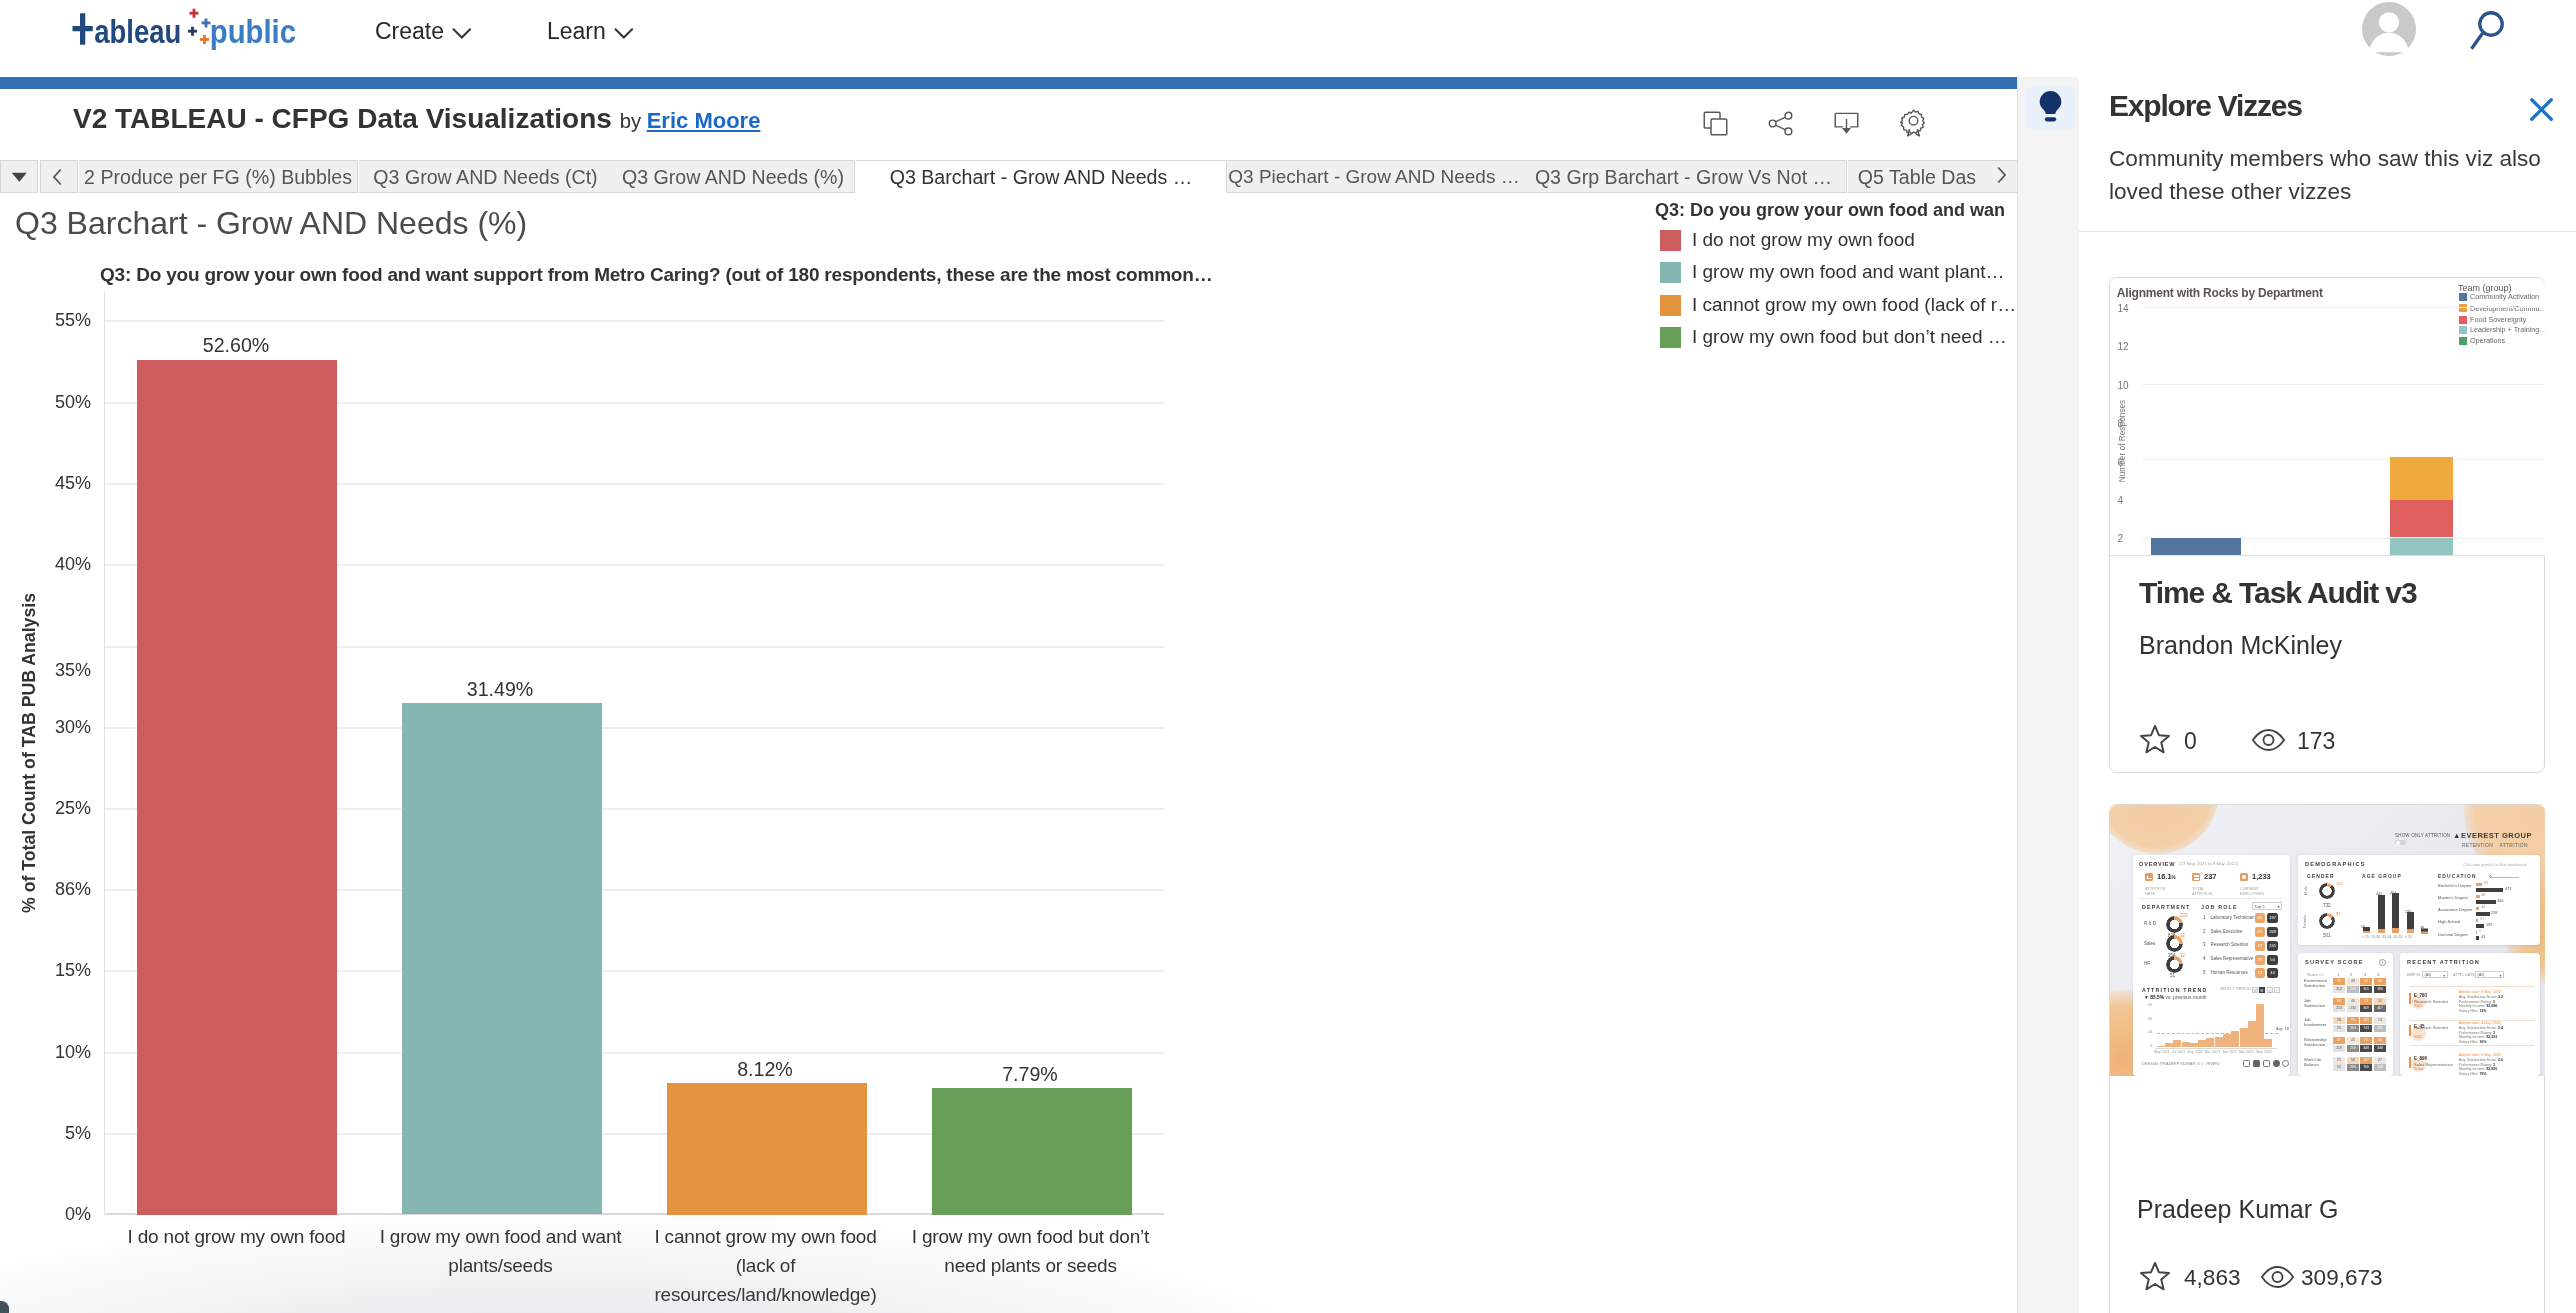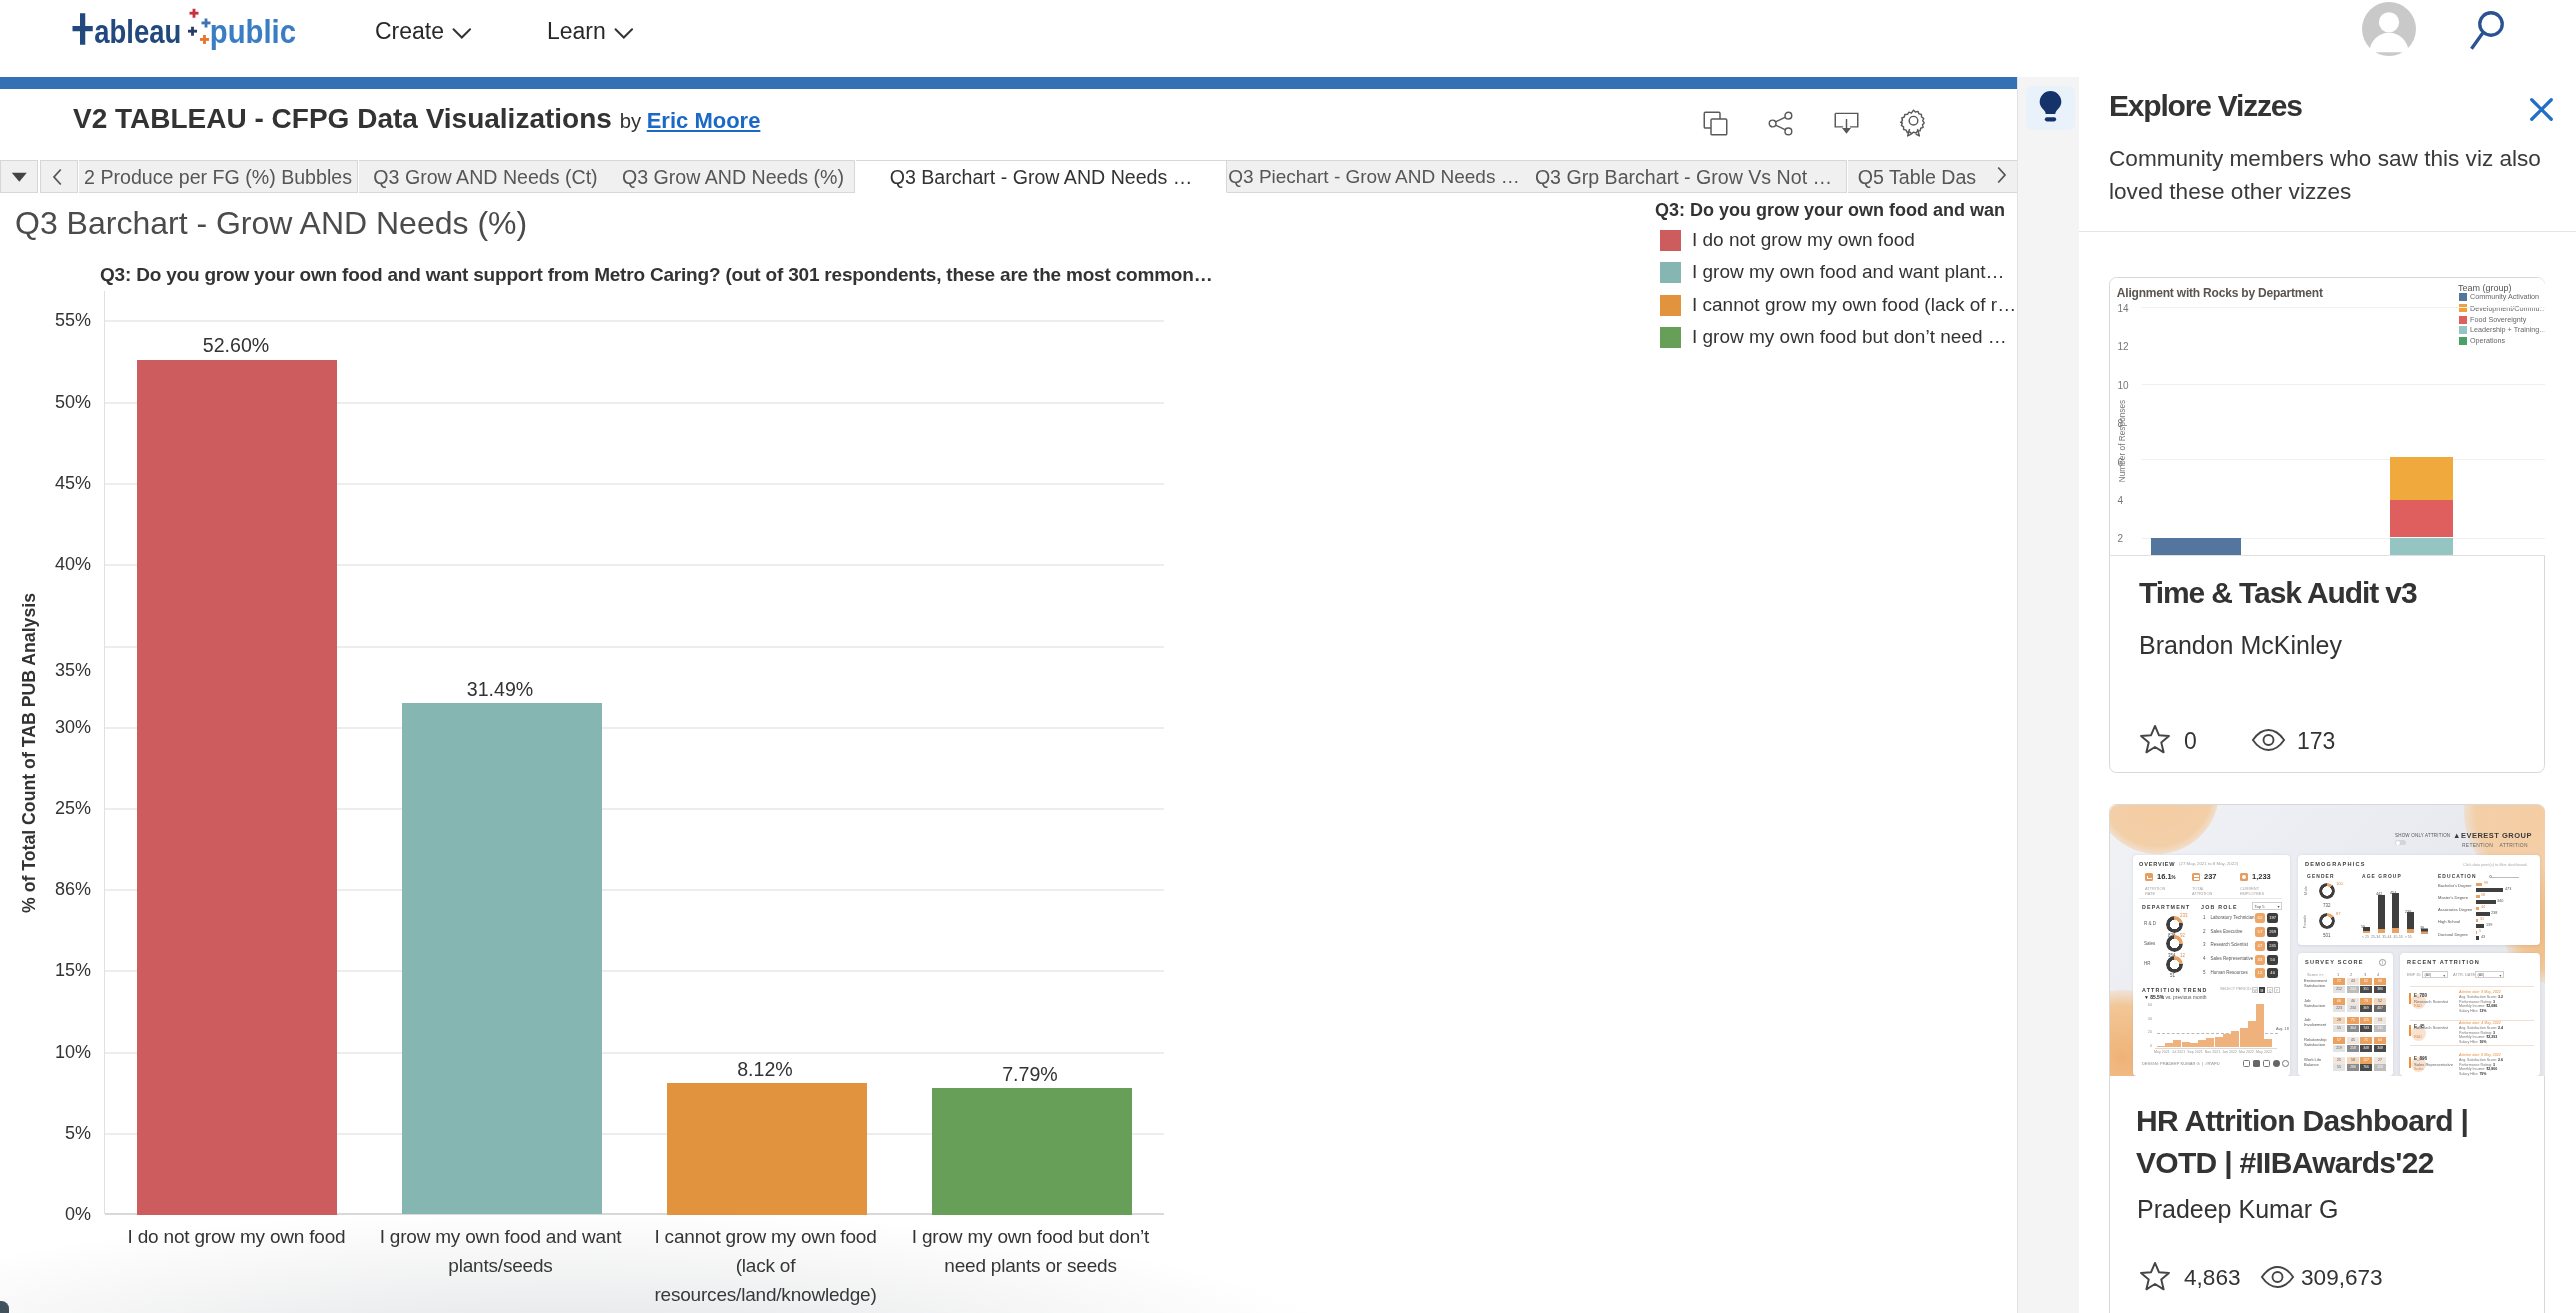--- a/index.html
+++ b/index.html
@@ -132,21 +132,21 @@
   <div class="tab active" style="left:856px;width:371px;">Q3 Barchart - Grow AND Needs …</div>
   <div class="tab" style="left:1227px;width:295px;font-size:19px;">Q3 Piechart - Grow AND Needs …</div>
   <div class="tab" style="left:1521px;width:326px;">Q3 Grp Barchart - Grow Vs Not …</div>
   <div class="tab" style="left:1848px;width:139px;">Q5 Table Das</div>
   <div class="tab" style="left:1986px;width:32px;"><svg width="12" height="18" viewBox="0 0 16 24" style="margin-top:3.8px;">
         <path d="M3 2 L12 12 L3 22" stroke="#555" stroke-width="2.4" fill="none"></path>
       </svg></div>
 </div>
 
 <div class="abs" style="left:15px;top:205px;font-size:32px;color:#4b4b4b;">Q3 Barchart - Grow AND Needs (%)</div>
-<div class="abs" style="left:100px;top:264px;width:1100px;text-align:left;font-size:19px;letter-spacing:-0.2px;font-weight:bold;color:#333;white-space:nowrap;">Q3: Do you grow your own food and want support from Metro Caring? (out of 301 respondents, these are the most common…</div>
+<div class="abs" style="left:100px;top:264px;width:1100px;text-align:left;font-size:19px;letter-spacing:-0.2px;font-weight:bold;color:#333;white-space:nowrap;">Q3: Do you grow your own food and want support from Metro Caring? (out of 180 respondents, these are the most common…</div>
 
 <div class="abs" style="left:1655px;top:200px;width:352px;overflow:hidden;font-size:18px;font-weight:bold;color:#333;white-space:nowrap;">Q3: Do you grow your own food and wan…</div>
 
 <div class="abs" style="left:1660px;top:230px;width:21px;height:21px;background:#cd5c5e;"></div>
 <div class="abs" style="left:1692px;top:229px;font-size:19px;color:#333;white-space:nowrap;">I do not grow my own food</div>
 <div class="abs" style="left:1660px;top:262px;width:21px;height:21px;background:#85b6b1;"></div>
 <div class="abs" style="left:1692px;top:261px;font-size:19px;color:#333;white-space:nowrap;">I grow my own food and want plant…</div>
 <div class="abs" style="left:1660px;top:295px;width:21px;height:21px;background:#e2933e;"></div>
 <div class="abs" style="left:1692px;top:294px;font-size:19px;color:#333;white-space:nowrap;">I cannot grow my own food (lack of r…</div>
 <div class="abs" style="left:1660px;top:327px;width:21px;height:21px;background:#689f58;"></div>
@@ -504,21 +504,20 @@
     <div class="abs" style="left:304px;top:230px;font-size:3.8px;color:#e08b4e;">R&amp;D</div>
     <div class="abs ra" style="left:349px;top:216px;"><span style="color:#e8913f;font-style:italic;">Attrition date: 4 May, 2022</span><br>Avg. Satisfaction Score: <b style="color:#333;">2.4</b><br>Performance Rating: <b style="color:#333;">3</b><br>Monthly Income: <b style="color:#333;">$2,293</b><br>Salary Hike: <b style="color:#333;">16%</b></div>
     <div class="abs" style="left:300px;top:240px;width:124px;height:0.8px;background:#f0e0d2;"></div>
     <div class="abs" style="left:301px;top:252px;width:15px;height:15px;border-radius:50%;background:#f7e3d0;"></div>
     <div class="abs" style="left:299px;top:252px;width:1.9px;height:10.5px;background:#e8913f;"></div>
     <div class="abs" style="left:304px;top:251px;font-size:4.5px;font-weight:bold;color:#333;">E_896</div>
     <div class="abs" style="left:304px;top:257px;font-size:4.1px;color:#666;">Sales Representative</div>
     <div class="abs" style="left:304px;top:262px;font-size:3.8px;color:#e08b4e;">Sales</div>
     <div class="abs ra" style="left:349px;top:248px;"><span style="color:#e8913f;font-style:italic;">Attrition date: 6 May, 2022</span><br>Avg. Satisfaction Score: <b style="color:#333;">2.6</b><br>Performance Rating: <b style="color:#333;">3</b><br>Monthly Income: <b style="color:#333;">$2,800</b><br>Salary Hike: <b style="color:#333;">79%</b></div>
   </div>
-  <div class="abs" style="left:26px;top:295px;font-size:30px;font-weight:bold;color:#333;letter-spacing:-0.7px;line-height:42px;">HR Attrition Dashboard |<br>VOTD | #IIBAwards'22</div>
   <div class="abs" style="left:27px;top:390px;font-size:25px;color:#333;">Pradeep Kumar G</div>
   <svg class="abs" style="left:29px;top:456px;" width="32" height="30" viewBox="0 0 24 23">
     <path d="M12 1.5 l3 7.1 7.7.6 -5.9 5 1.8 7.5 L12 17.6 5.4 21.7 7.2 14.2 1.3 9.2 9 8.6 z" stroke="#444" stroke-width="1.5" fill="none" stroke-linejoin="round"></path>
   </svg>
   <div class="abs" style="left:74px;top:460px;font-size:22.6px;color:#333;">4,863</div>
   <svg class="abs" style="left:150px;top:460px;" width="35" height="24" viewBox="0 0 28 19">
     <path d="M1.5 9.5 C6 3 10 1.5 14 1.5 C18 1.5 22 3 26.5 9.5 C22 16 18 17.5 14 17.5 C10 17.5 6 16 1.5 9.5 z" stroke="#444" stroke-width="1.5" fill="none"></path>
     <circle cx="14" cy="9.5" r="4" stroke="#444" stroke-width="1.5" fill="none"></circle>
   </svg>
   <div class="abs" style="left:191px;top:460px;font-size:22.6px;color:#333;">309,673</div>

